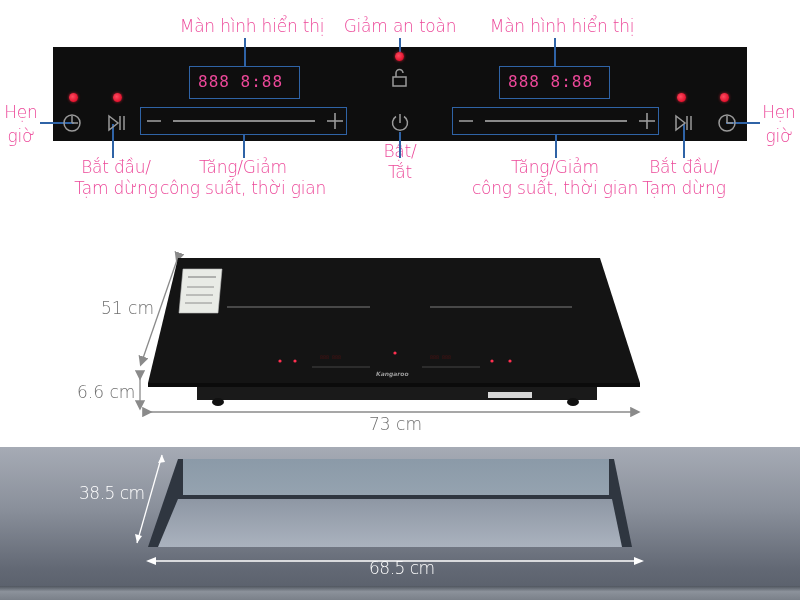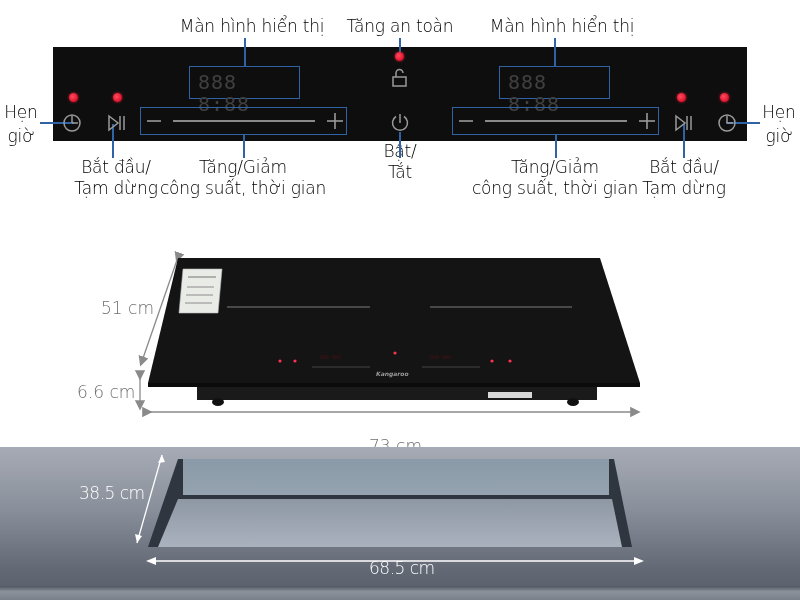--- a/index.html
+++ b/index.html
@@ -1,48 +1,48 @@
 <!DOCTYPE html>
 <html><head>
 <meta charset="utf-8">
 <style>
   * { margin: 0; padding: 0; box-sizing: border-box; }
   html, body { width: 800px; height: 600px; overflow: hidden; background: #ffffff; }
   body { position: relative; font-family: "Liberation Sans", "DejaVu Sans", sans-serif; }
 
   .abs { position: absolute; }
-  .label { position: absolute; color: #000000; font-size: 17px; line-height: 21px; text-align: center; white-space: nowrap; font-family: "DejaVu Sans", "Liberation Sans", sans-serif; font-weight: 300; letter-spacing: -0.2px; }
+  .label { position: absolute; color: #ec4899; font-size: 17px; line-height: 21px; text-align: center; white-space: nowrap; font-family: "DejaVu Sans", "Liberation Sans", sans-serif; font-weight: 300; letter-spacing: -0.2px; }
 
   
   .panel { position: absolute; left: 53px; top: 47px; width: 694px; height: 94px; background: #0e0e0e; }
   .callout-box { position: absolute; border: 1.5px solid #2f63a6; }
   .vline { position: absolute; width: 1.5px; background: #2f63a6; }
   .hline { position: absolute; height: 1.5px; background: #2f63a6; }
   .led { position: absolute; width: 9px; height: 9px; border-radius: 50%; background: radial-gradient(circle at 40% 40%, #ff4b5f, #e0102c 70%); box-shadow: 0 0 3px rgba(255,40,60,0.7); }
-  .seg { position: absolute; font-family: "DejaVu Sans Mono", "Liberation Mono", monospace; color: #404040; font-size: 20px; letter-spacing: 1px; line-height: 22px; }
+  .seg { position: absolute; font-family: "DejaVu Sans Mono", "Liberation Mono", monospace; color: #ec4899; font-size: 16px; letter-spacing: 1px; line-height: 22px; }
   .slider-track { position: absolute; height: 2px; background: #8a8a8a; }
   .icon-svg { position: absolute; }
 
   
   .dim-text { position: absolute; color: #6f6f6f; font-size: 17px; line-height: 20px; white-space: nowrap; font-family: "DejaVu Sans", "Liberation Sans", sans-serif; font-weight: 300; }
 
   
   .cutout-bg { position: absolute; left: 0; top: 447px; width: 800px; height: 153px;
     background: linear-gradient(180deg, #a6abb5 0%, #8a909b 40%, #626874 80%, #575d68 100%); }
   .cutout-base { position: absolute; left: 0; top: 586px; width: 800px; height: 14px;
     background: linear-gradient(180deg, #50565f 0%, #8c929b 40%, #7a8089 100%); }
   .cut-text { position: absolute; color: #ffffff; font-size: 17px; line-height: 20px; white-space: nowrap; font-family: "DejaVu Sans", "Liberation Sans", sans-serif; font-weight: 300; letter-spacing: -0.5px; }
 </style>
 </head>
 <body>
 
 <div>
 
   <div class="label" style="left:172px; top:16px; width:160px;">Màn hình hiển thị</div>
-  <div class="label" style="left:340px; top:16px; width:120px;">Tăng an toàn</div>
+  <div class="label" style="left:340px; top:16px; width:120px;">Giảm an toàn</div>
   <div class="label" style="left:482px; top:16px; width:160px;">Màn hình hiển thị</div>
 
   <div class="label" style="left:0px; top:100px; width:42px; line-height:24px;">
     <div>Hẹn</div>
     <div>giờ</div>
   </div>
   <div class="label" style="left:758px; top:100px; width:42px; line-height:24px;">
     <div>Hẹn</div>
     <div>giờ</div>
   </div>
@@ -159,21 +159,21 @@
 
     <line x1="177" y1="20" x2="141" y2="124" stroke="#8a8a8a" stroke-width="1.3" marker-end="url(#ah)" marker-start="url(#ah)"></line>
 
     <line x1="140" y1="138" x2="140" y2="168" stroke="#8a8a8a" stroke-width="1.3" marker-end="url(#ah)" marker-start="url(#ah)"></line>
 
     <line x1="150" y1="172" x2="638" y2="172" stroke="#8a8a8a" stroke-width="1.3" marker-end="url(#ah)" marker-start="url(#ah)"></line>
   </svg>
 
   <div class="dim-text" style="left:101px; top:298px;">51 cm</div>
   <div class="dim-text" style="left:77px; top:382px;">6.6 cm</div>
-  <div class="dim-text" style="left:369px; top:414px;margin-top:22px;">73 cm</div>
+  <div class="dim-text" style="left:369px; top:414px;">73 cm</div>
 
   <svg class="abs" style="left:140px; top:255px;" width="510" height="155">
 
     <rect x="57" y="130" width="400" height="15" fill="#1a1a1a"></rect>
     <ellipse cx="78" cy="147" rx="6" ry="4" fill="#111"></ellipse>
     <ellipse cx="433" cy="147" rx="6" ry="4" fill="#111"></ellipse>
     <rect x="348" y="137" width="44" height="6" fill="#d8d8d8"></rect>
 
     <polygon points="38,3 460,3 500,128 8,128" fill="#141414"></polygon>
     <polygon points="8,128 500,128 500,132 8,132" fill="#0b0b0b"></polygon>

